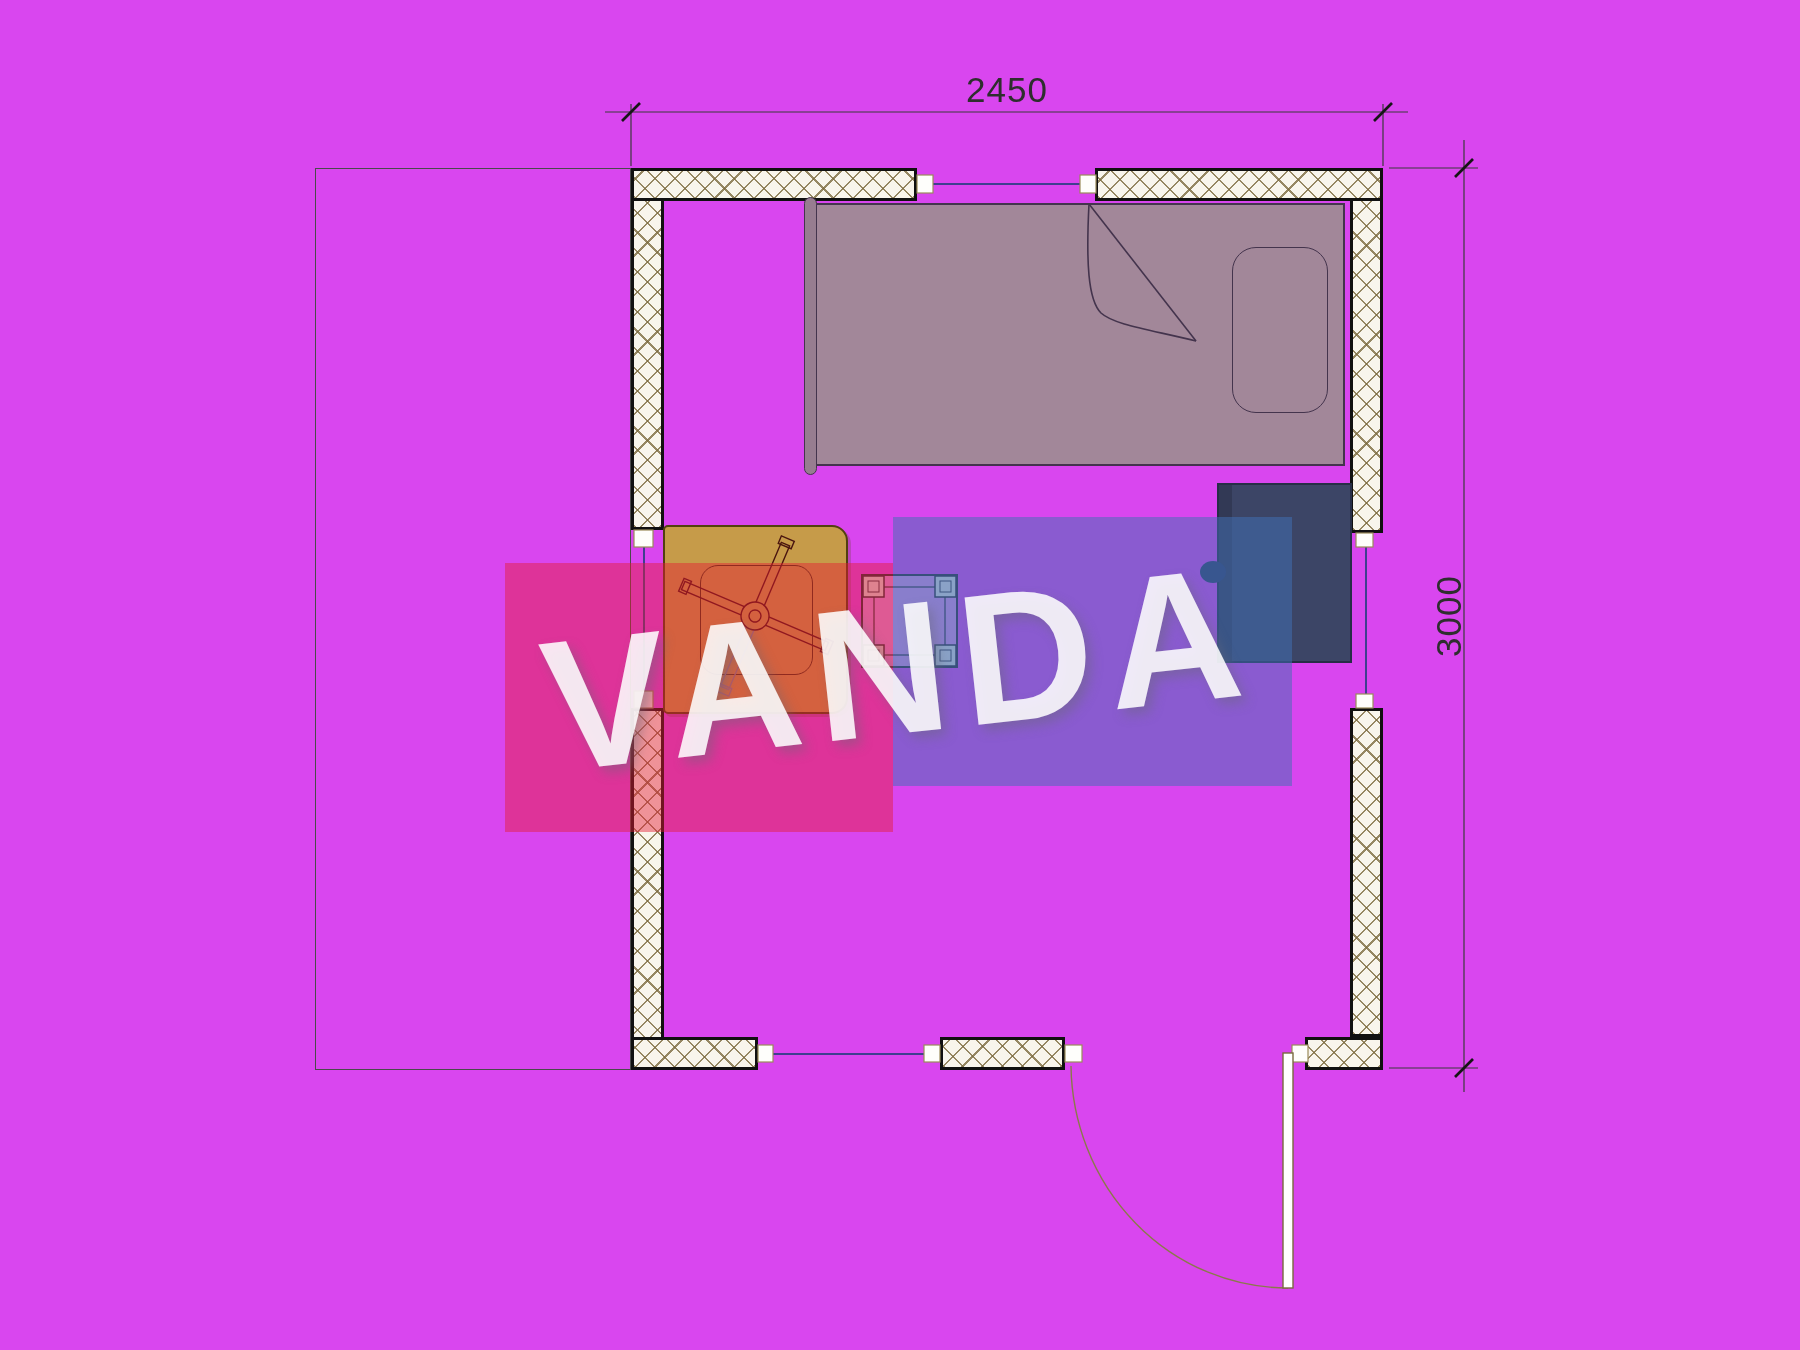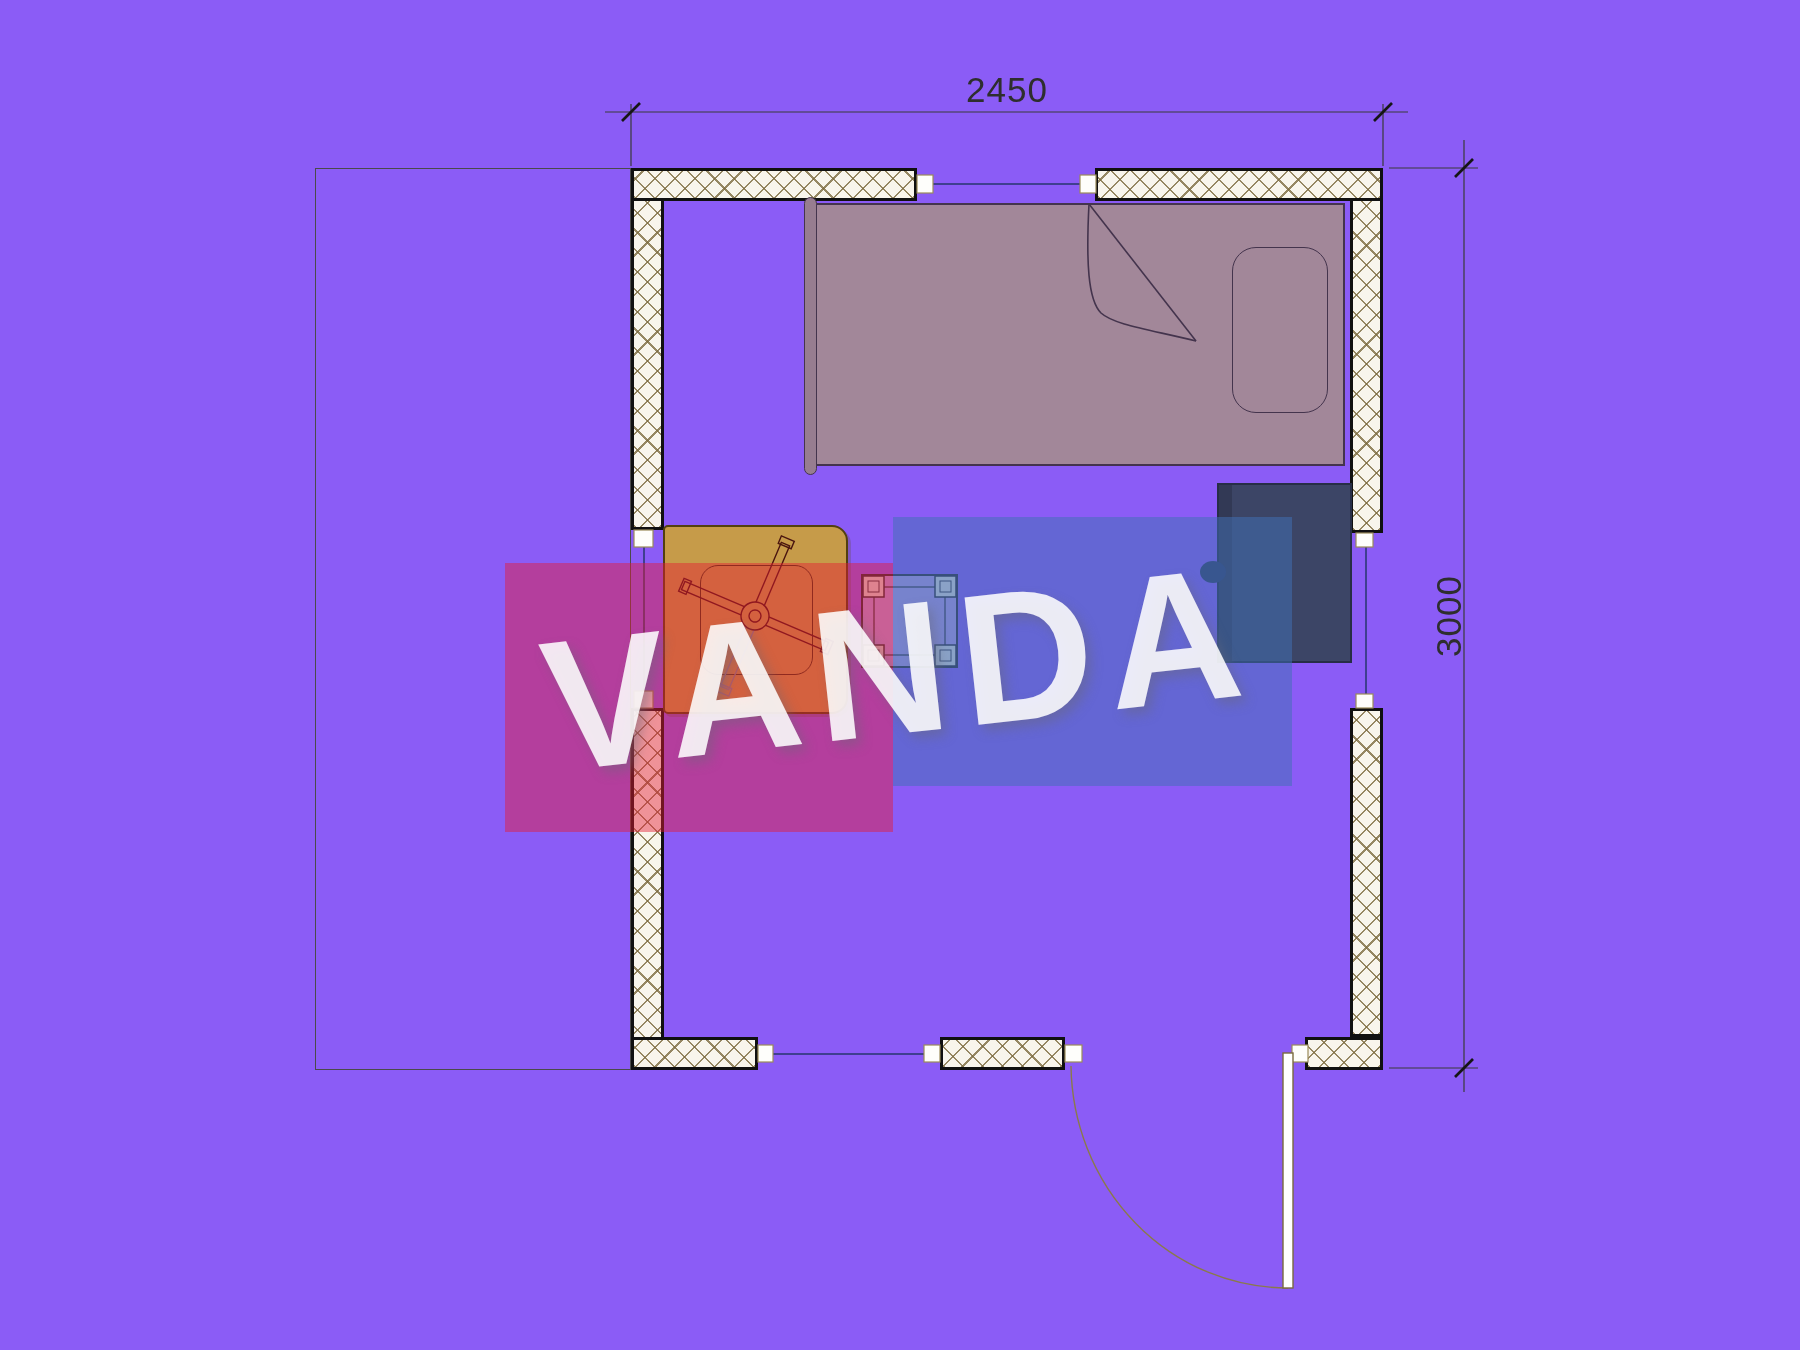--- a/index.html
+++ b/index.html
@@ -1,16 +1,16 @@
 <!DOCTYPE html>
 <html><head>
 <meta charset="utf-8">
 <style>
   html,body{margin:0;padding:0;background:#ffffff;}
-  #stage{position:relative;width:1800px;height:1350px;background:#8b5cf6;overflow:hidden;
+  #stage{position:relative;width:1800px;height:1350px;background:#d946ef;overflow:hidden;
          font-family:"Liberation Sans",sans-serif;}
   .abs{position:absolute;box-sizing:border-box;}
 
   
   .ref-rect{left:315px;top:168px;width:316px;height:902px;border:1px solid #4a4a4a;}
 
   
   .wall{background-color:#F8F5EC;border:3px solid #101010;
         background-image:
           repeating-linear-gradient(45deg, rgba(125,108,64,.8) 0 1.5px, transparent 1.5px 14px),

